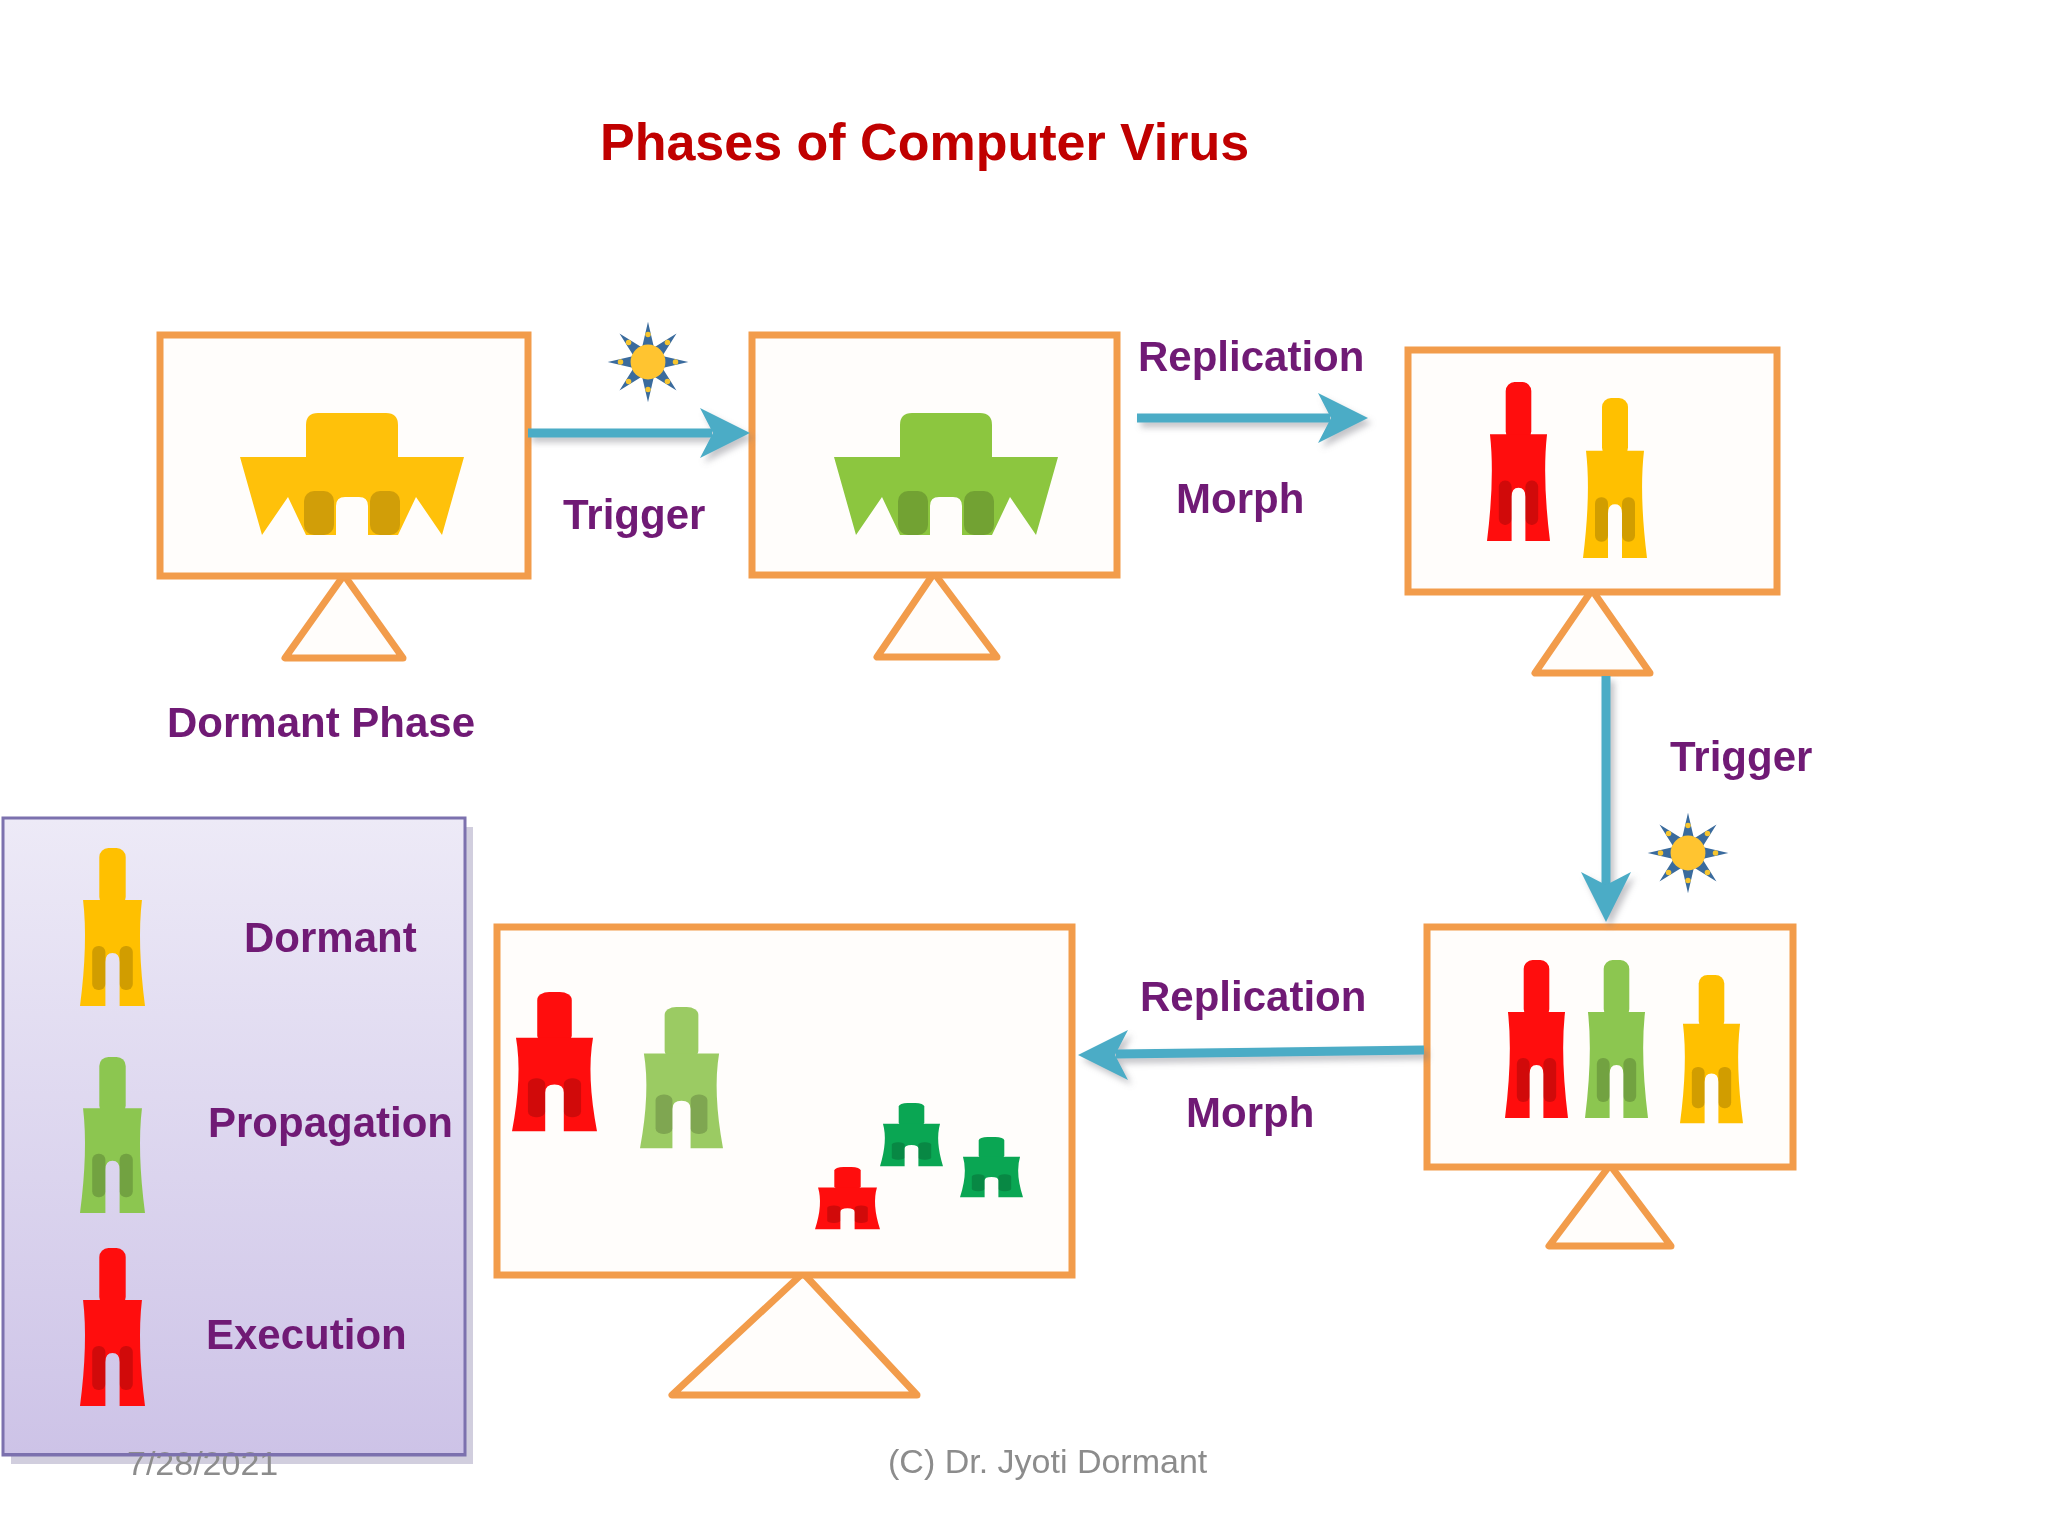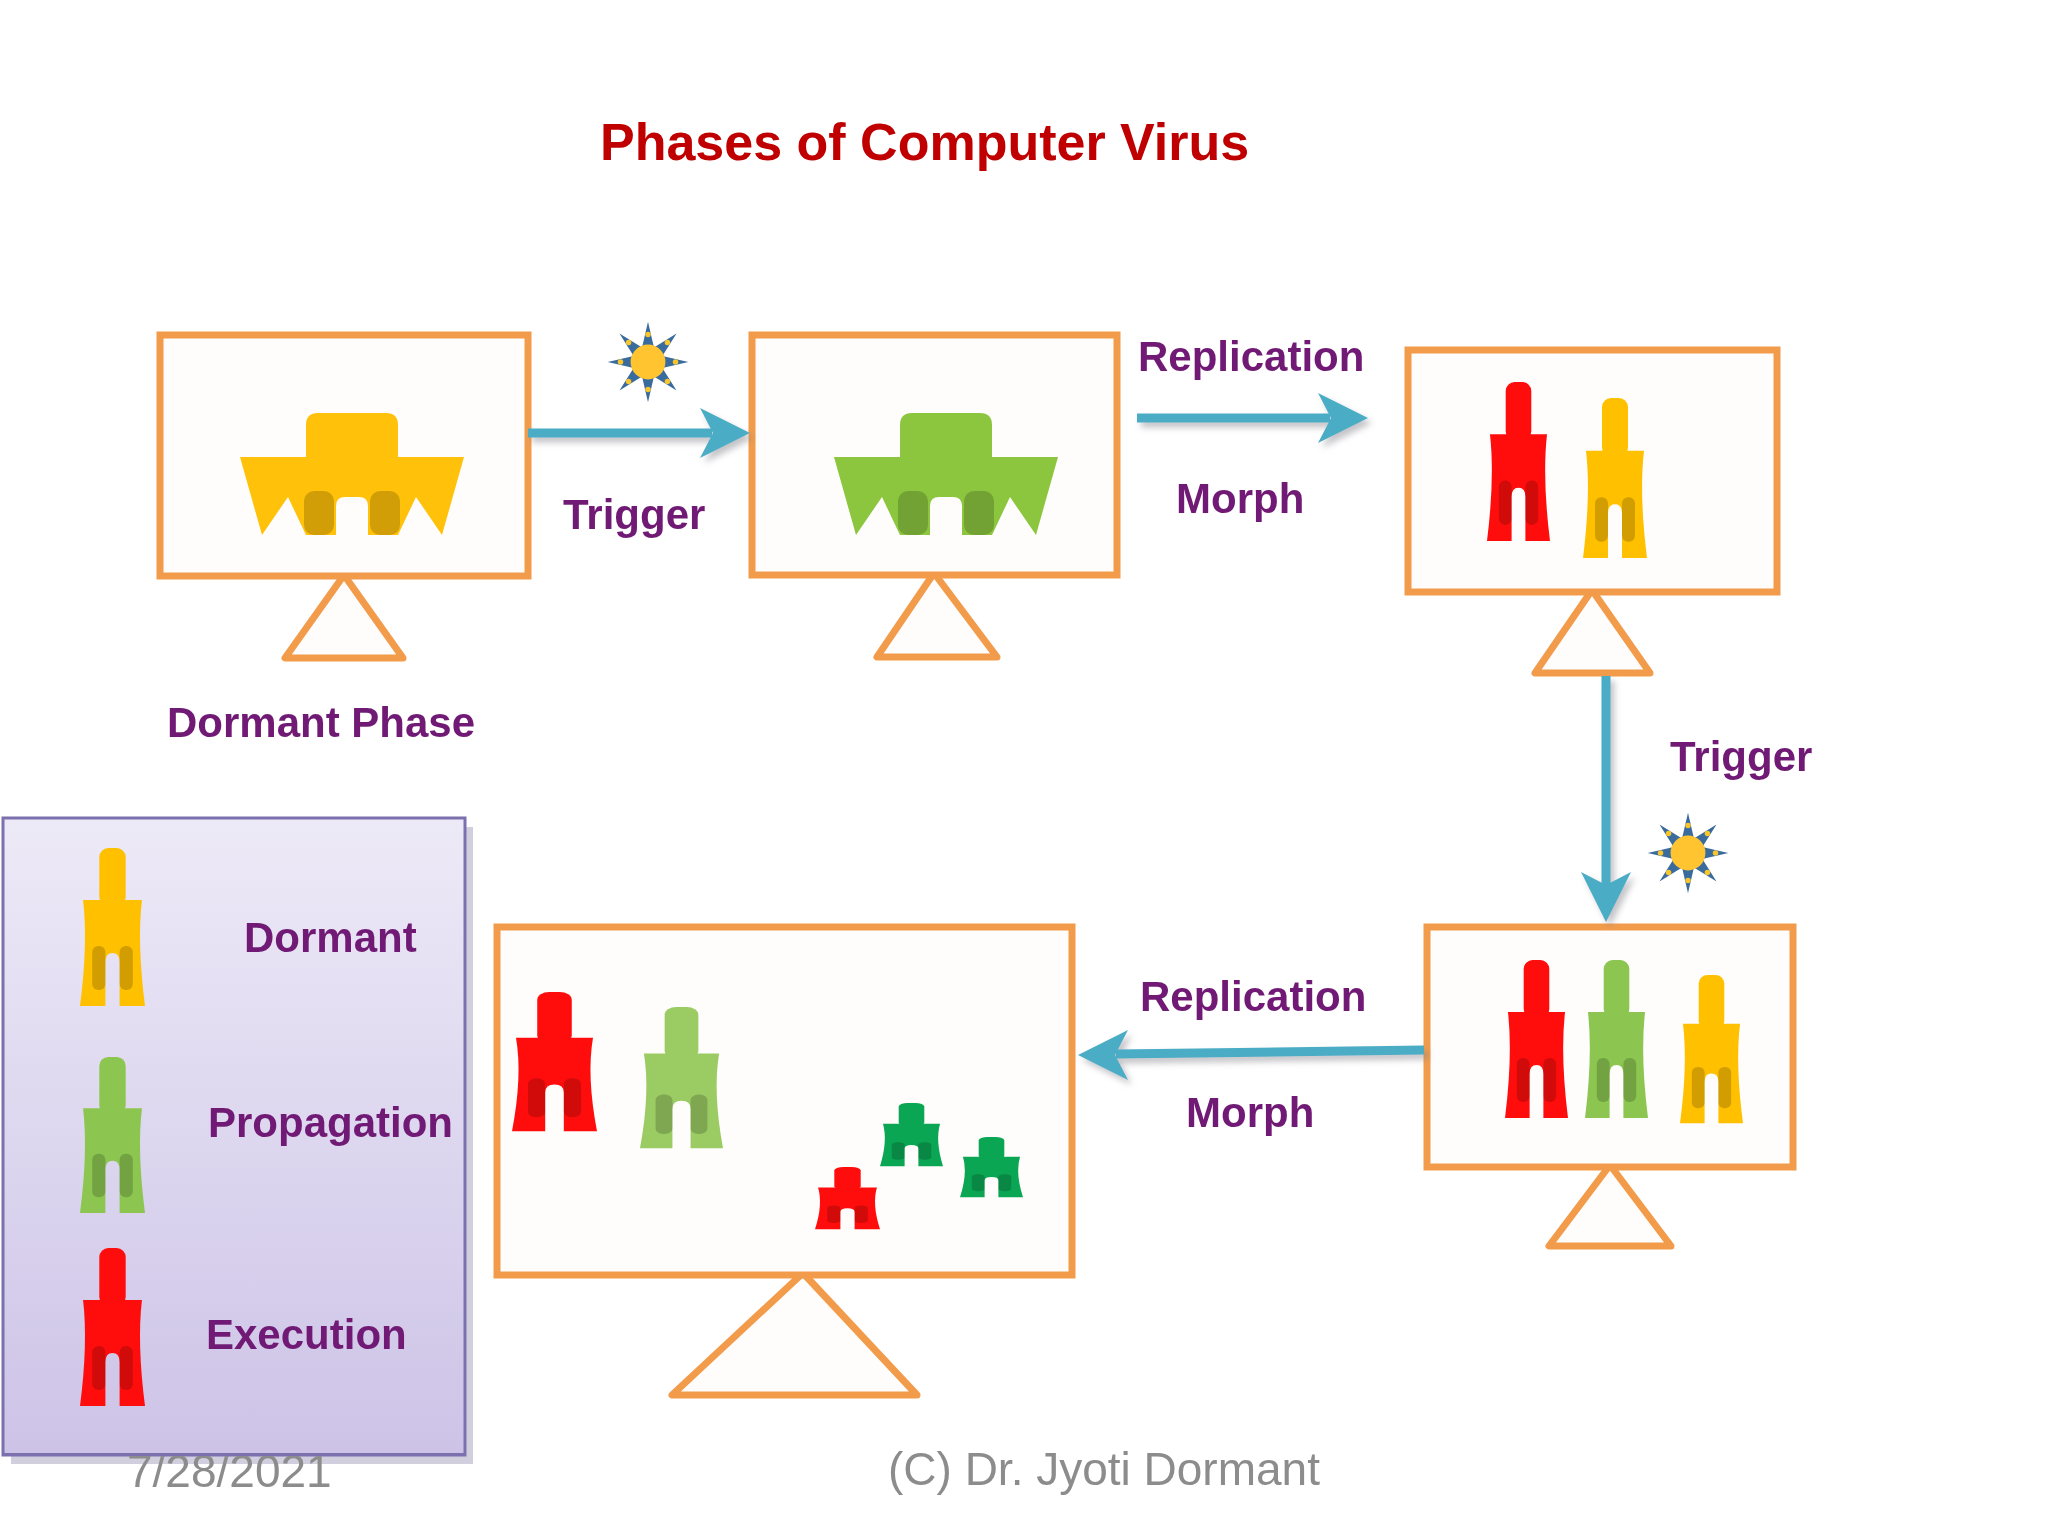--- a/index.html
+++ b/index.html
@@ -13,21 +13,21 @@
   #dormant-phase{left:167px;top:672px;margin-top:28px;}
   #trigger-1{left:563px;top:492px;}
   #replication-1{left:1138px;top:334px;}
   #morph-1{left:1176px;top:476px;}
   #trigger-2{left:1670px;top:734px;}
   #replication-2{left:1140px;top:974px;}
   #morph-2{left:1186px;top:1090px;}
   #legend-label-0{left:200px;top:915px;margin-left:44px;}
   #legend-label-1{left:208px;top:1100px;}
   #legend-label-2{left:184px;top:1312px;margin-left:22px;}
-  .footer-text{position:absolute;font-size:46px;color:#8C8C8C;font-weight:normal;white-space:nowrap;}
+  .footer-text{position:absolute;font-size:34px;color:#8C8C8C;font-weight:normal;white-space:nowrap;}
   #footer-date{left:127px;top:1444px;}
   #footer-credit{left:888px;top:1442px;}
   #legend-bottom-edge{
     position:absolute;left:3px;top:1453px;width:462px;height:3px;
     background:#7C71AE;
   }
 </style>
 </head>
 <body>
 

